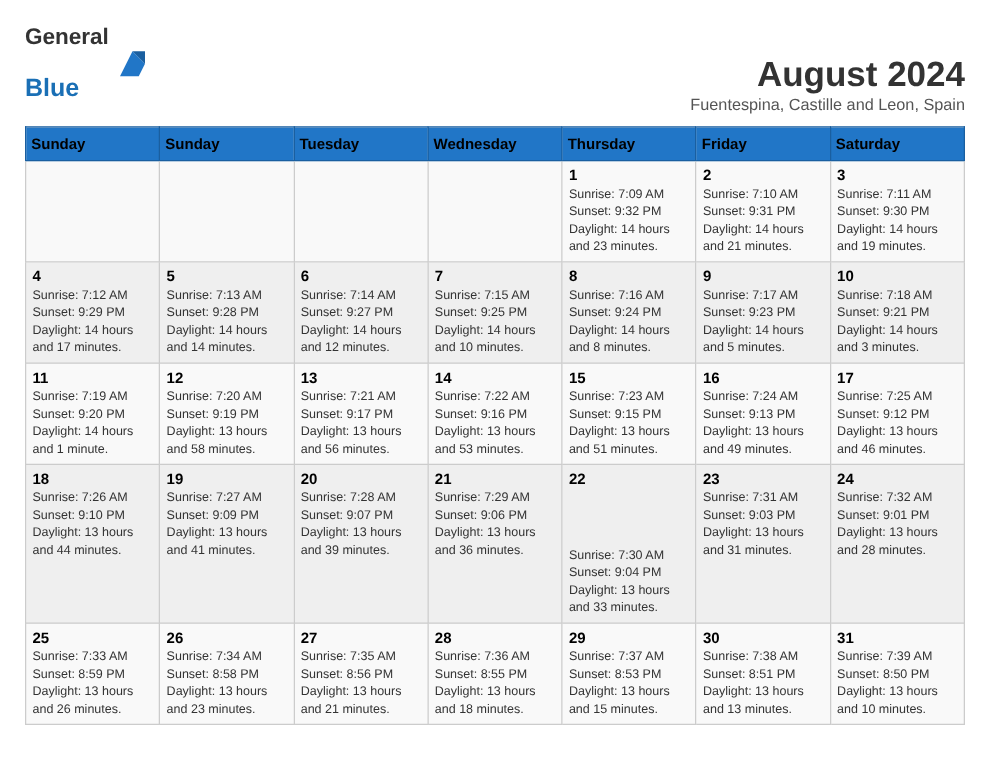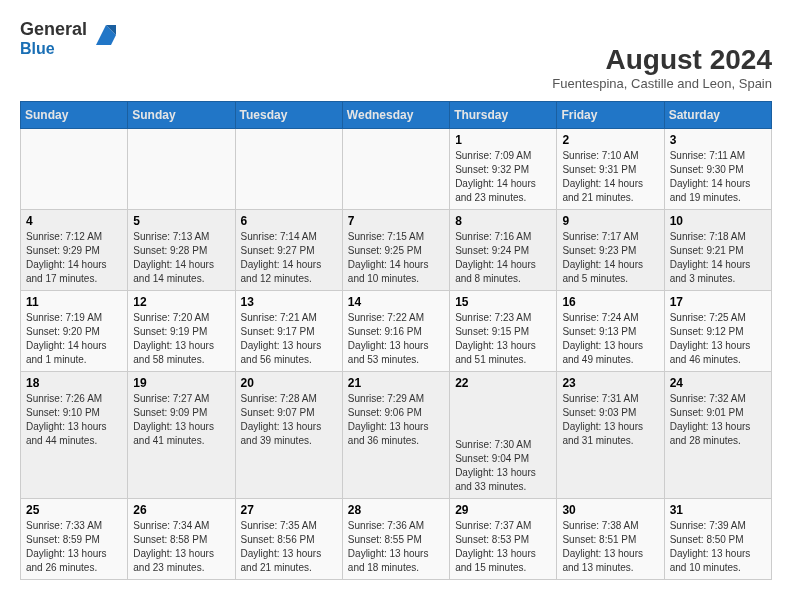--- a/index.html
+++ b/index.html
@@ -11,35 +11,37 @@
       padding: 20px;
     }
     .header {
       display: flex;
       justify-content: space-between;
       align-items: flex-start;
       margin-bottom: 10px;
     }
     .logo {
       display: flex;
+      align-items: center;
     }
     .logo-text {
       display: flex;
       flex-direction: column;
       line-height: 1.1;
     }
     .logo-general {
       font-size: 18px;
       font-weight: bold;
       color: #333;
     }
     .logo-blue {
-      font-size: 16px;
+      font-size: 20px;
       font-weight: bold;
       color: #1a6fb5;
+      margin-top: 20px;
     }
     .logo-icon {
       width: 30px;
       height: 30px;
       margin-left: 4px;
     }
     .title-area {
       text-align: right;
     }
     .month-title {
@@ -52,21 +54,21 @@
       font-size: 13px;
       color: #555;
     }
     table {
       width: 100%;
       border-collapse: collapse;
       font-size: 11px;
     }
     thead tr th {
       background-color: #2176c7;
-      color: #e5e5e5;
+      color: #000000;
       padding: 6px 4px;
       text-align: left;
       font-size: 12px;
       border: 1px solid #1a5fa0;
     }
     tbody tr td {
       border: 1px solid #ccc;
       vertical-align: top;
       padding: 4px 5px;
       min-height: 80px;

